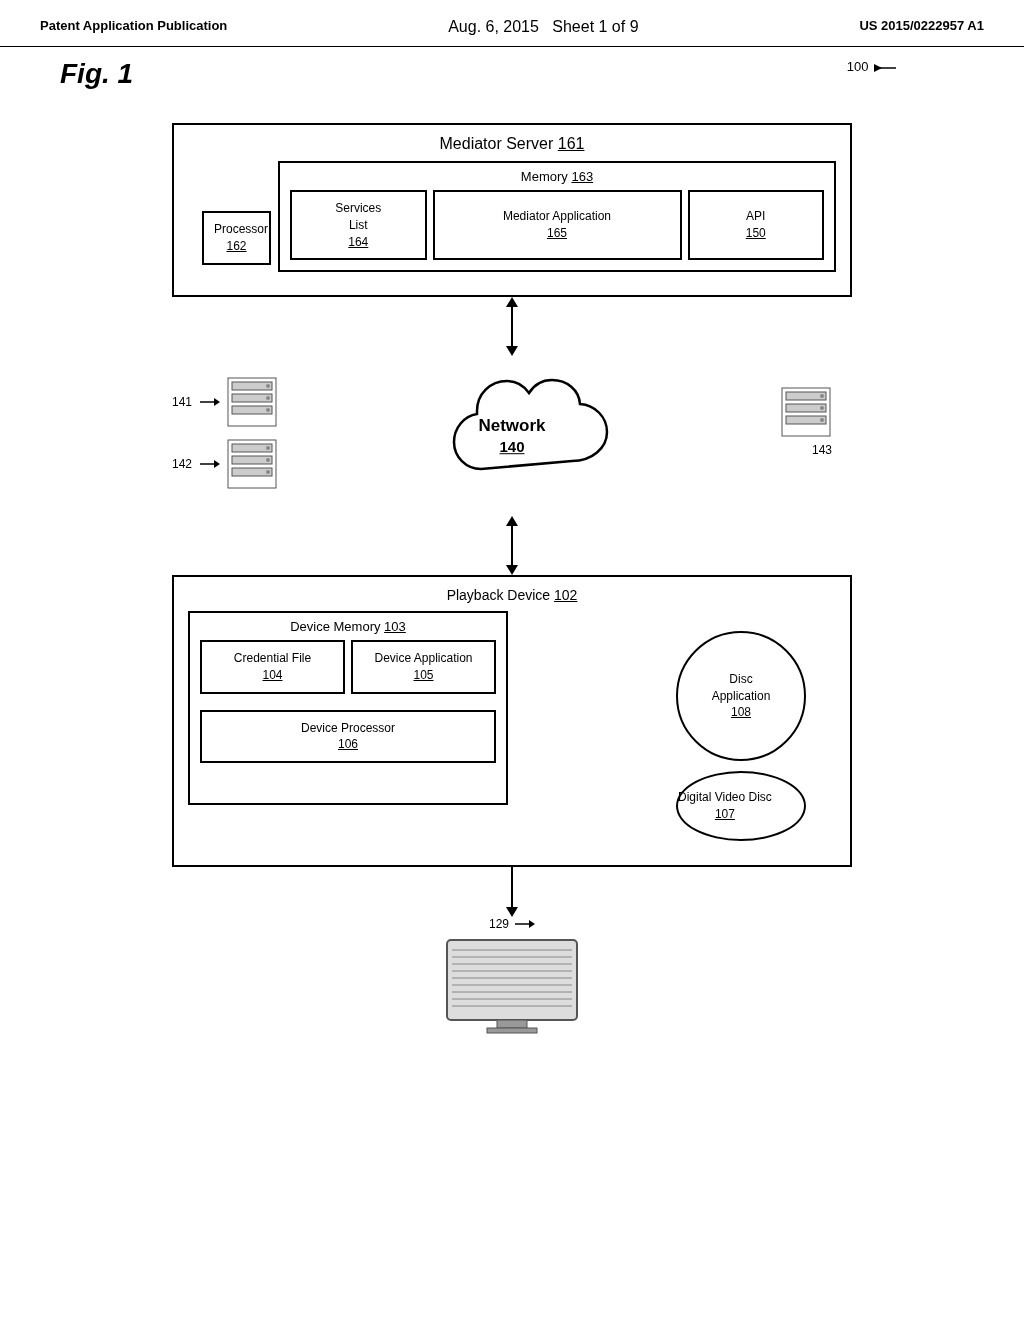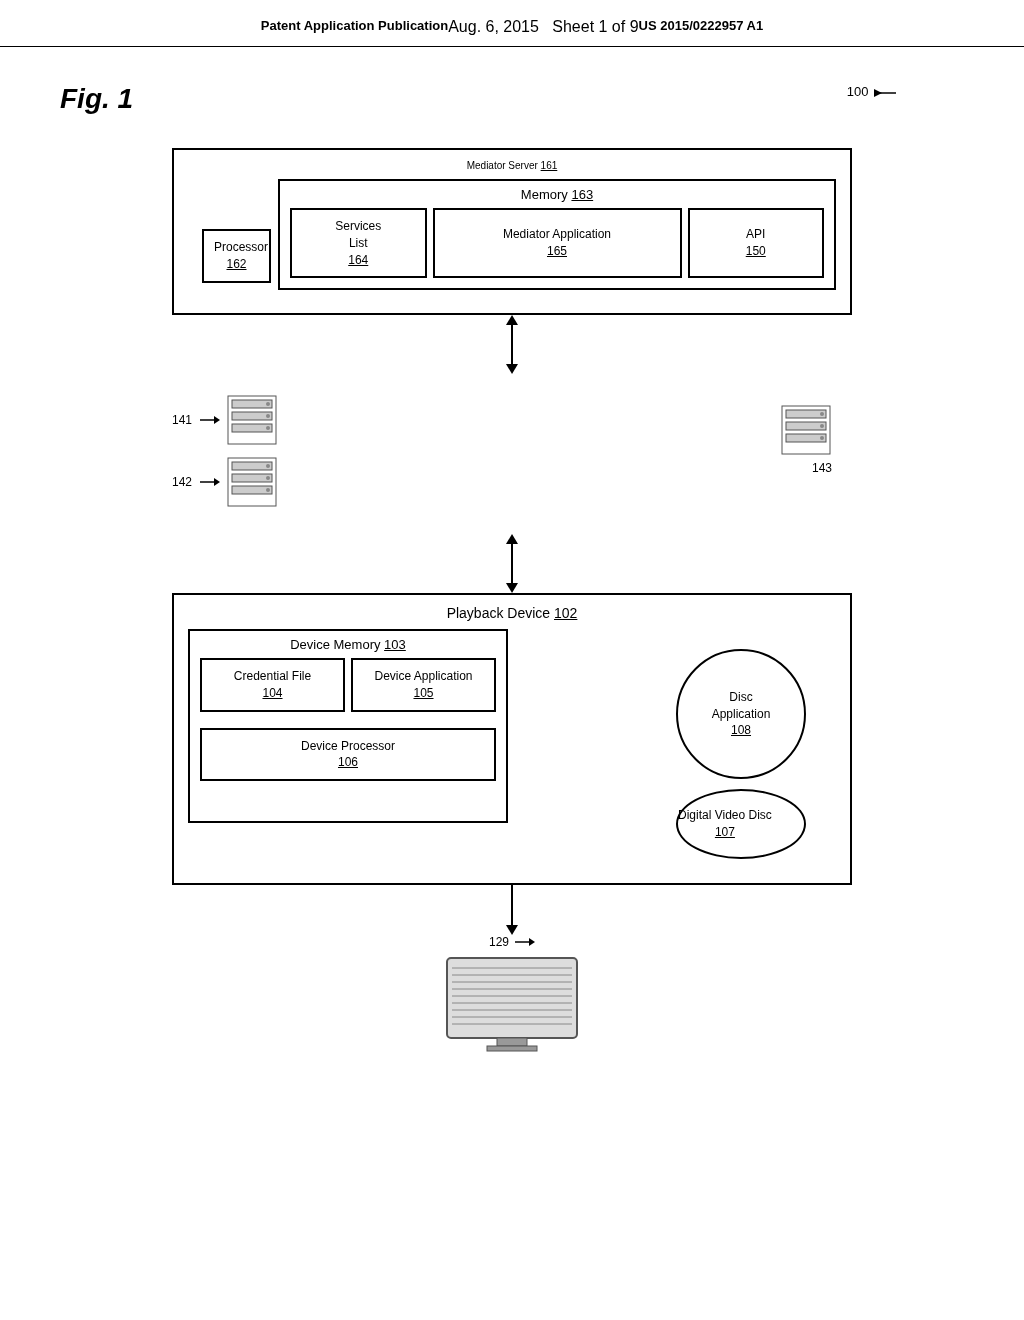--- a/index.html
+++ b/index.html
@@ -9,25 +9,25 @@
       font-size: 13px;
       color: #000;
       width: 1024px;
       min-height: 1320px;
       position: relative;
     }
 
     
     .header {
       display: flex;
-      justify-content: center;
+      justify-content: space-between;
       align-items: flex-start;
       padding: 18px 40px 10px 40px;
       border-bottom: 1px solid #000;
-      margin-bottom: 26px;
+      margin-bottom: 1px;
     }
     .header-left { font-size: 13px; font-weight: bold; }
     .header-center { font-size: 16px; text-align: center; }
     .header-right { font-size: 13px; font-weight: bold; }
 
     
     .main {
       padding: 10px 60px 20px 60px;
       position: relative;
     }
@@ -59,21 +59,21 @@
     .mediator-server-box {
       border: 2px solid #000;
       padding: 10px 14px 14px 14px;
       position: relative;
       width: 680px;
       margin: 0 auto;
     }
 
     .mediator-server-title {
       text-align: center;
-      font-size: 10px;
+      font-size: 16px;
       margin-bottom: 8px;
     }
 
     
     .memory-box {
       border: 2px solid #000;
       margin-left: 90px;
       padding: 6px 10px 10px 10px;
       position: relative;
     }
@@ -369,20 +369,29 @@
             <rect x="6" y="6" width="40" height="8" fill="#ccc" stroke="#555" stroke-width="1"></rect>
             <rect x="6" y="18" width="40" height="8" fill="#ccc" stroke="#555" stroke-width="1"></rect>
             <rect x="6" y="30" width="40" height="8" fill="#ccc" stroke="#555" stroke-width="1"></rect>
             <circle cx="42" cy="10" r="2" fill="#888"></circle>
             <circle cx="42" cy="22" r="2" fill="#888"></circle>
             <circle cx="42" cy="34" r="2" fill="#888"></circle>
           </svg>
         </div>
       </div>
 
+      <div class="cloud" style="position:absolute; left:50%; transform:translateX(-50%);">
+        <svg viewBox="0 0 200 120" width="200" height="120">
+          <path d="M160,85 C180,85 195,72 195,56 C195,41 183,29 168,28 C167,14 155,4 140,4 C130,4 122,9 117,17 C112,10 104,5 95,5 C78,5 65,18 65,35 C65,36 65,37 65,38 C52,40 42,52 42,66 C42,81 54,93 69,93 L160,85 Z" fill="white" stroke="#000" stroke-width="2.5"></path>
+        </svg>
+        <div class="cloud-label">
+          <div style="font-size:17px; font-weight:bold;">Network</div>
+          <div style="font-size:15px; font-weight:bold;" class="uline">140</div>
+        </div>
+      </div>
 
       <div class="network-right">
         
         <svg width="52" height="52" viewBox="0 0 52 52">
           <rect x="2" y="2" width="48" height="48" fill="none" stroke="#555" stroke-width="1"></rect>
           <rect x="6" y="6" width="40" height="8" fill="#ccc" stroke="#555" stroke-width="1"></rect>
           <rect x="6" y="18" width="40" height="8" fill="#ccc" stroke="#555" stroke-width="1"></rect>
           <rect x="6" y="30" width="40" height="8" fill="#ccc" stroke="#555" stroke-width="1"></rect>
           <circle cx="42" cy="10" r="2" fill="#888"></circle>
           <circle cx="42" cy="22" r="2" fill="#888"></circle>

